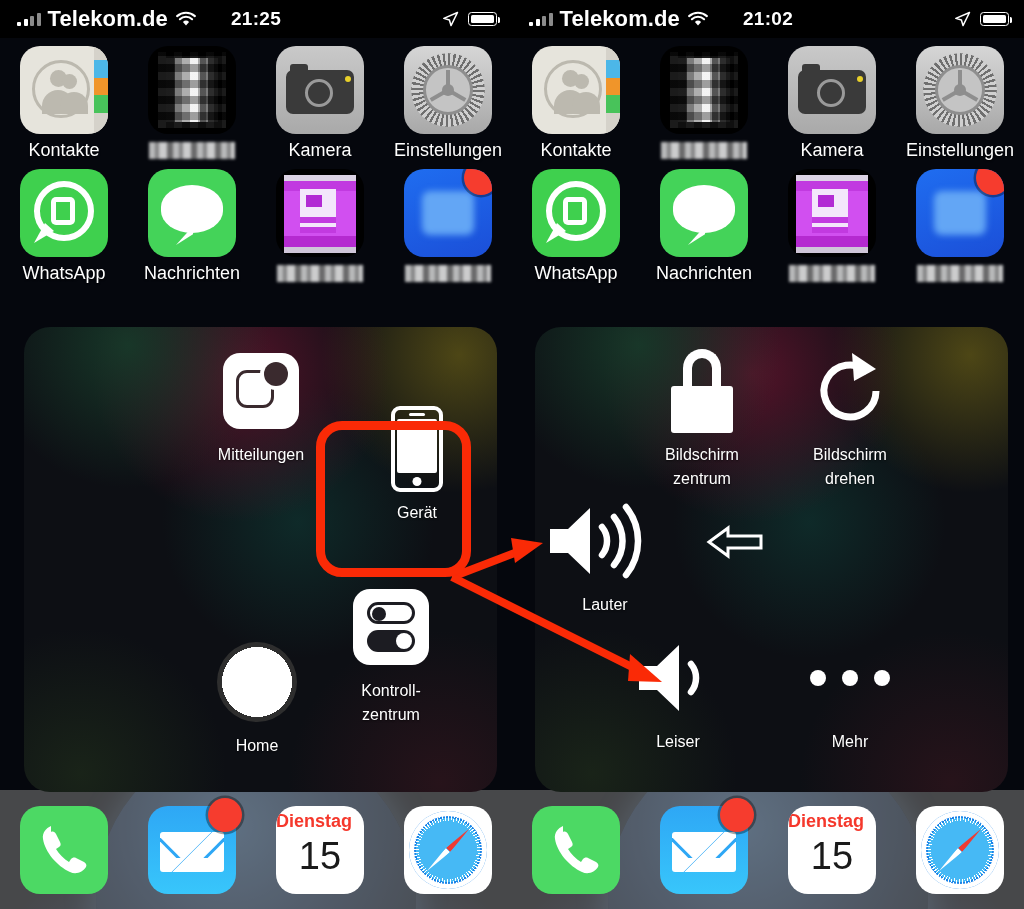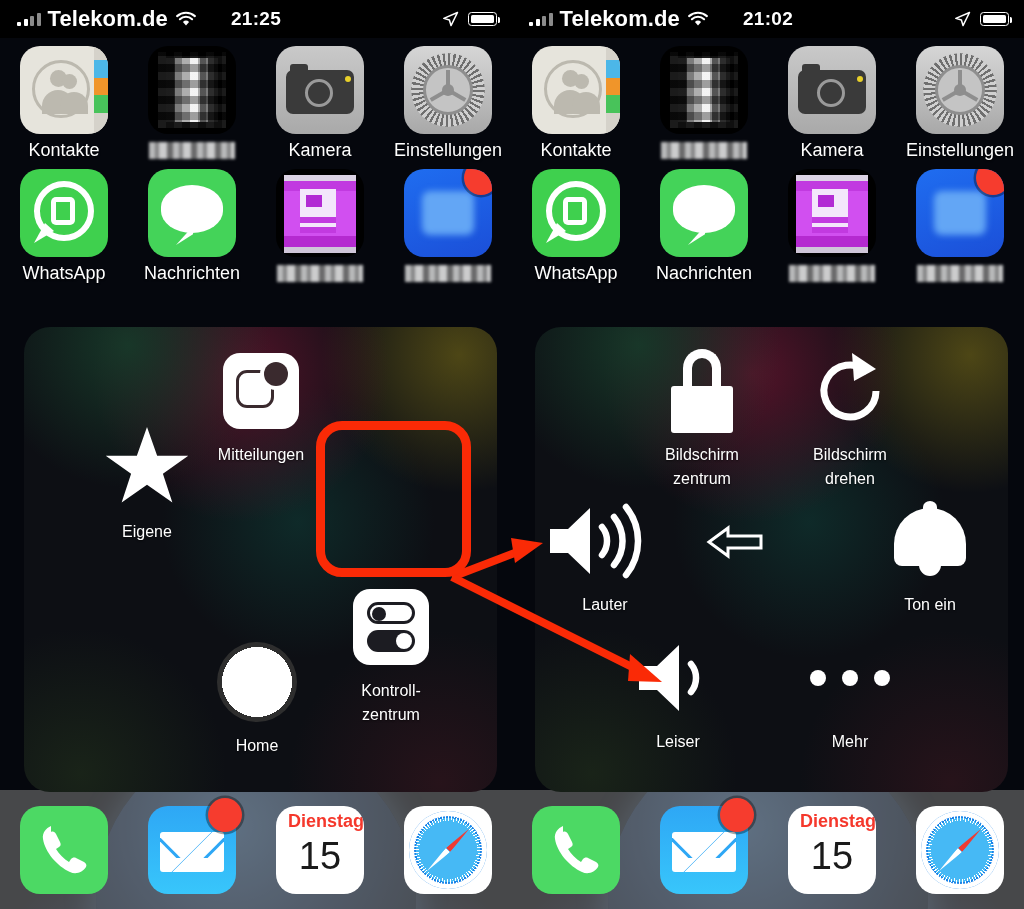--- a/index.html
+++ b/index.html
@@ -291,21 +291,21 @@
   .ic-mail .inner { background: linear-gradient(#2ea7f5, #38c6fb); }
   .ic-mail .env { position:absolute; left:12px; top:26px; width:64px; height:40px;
      background:#fff; border-radius:3px; }
   .ic-mail .env::before { content:""; position:absolute; left:0; top:0; width:64px; height:40px;
      background: linear-gradient(135deg, transparent 49%, #2ea7f5 49.5%, transparent 51%); }
   .ic-mail .fold { position:absolute; left:12px; top:26px; width:64px; height:26px; overflow:hidden; }
   .ic-mail .fold i { position:absolute; left:4px; top:-26px; width:56px; height:56px;
      border-right:3px solid #2ea7f5; border-bottom:3px solid #2ea7f5; transform: rotate(45deg); }
 
   .ic-cal .inner { background:#fff; }
-  .ic-cal .day { position:absolute; left:0; right:0; top:5px; text-align:right;
+  .ic-cal .day { position:absolute; left:0; right:0; top:5px; text-align:left;
      color:#f5382c; font-size:18px; font-weight:bold; }
   .ic-cal .num { position:absolute; left:0; right:0; top:20px; text-align:center;
      color:#1a1a1a; font-size:38px; line-height:60px; font-weight:300; }
 
   .ic-safari .inner { background:#fff; }
   .ic-safari .dial { position:absolute; left:5px; top:5px; width:78px; height:78px; border-radius:50%;
      background: radial-gradient(circle at 50% 50%, #46b9f5 0 58%, #1b84e8 58% 100%);
      box-shadow: inset 0 0 0 5px #fff; }
   .ic-safari .ticks { position:absolute; left:5px; top:5px; width:78px; height:78px; border-radius:50%;
      background: repeating-conic-gradient(#ffffff 0 1.6deg, rgba(255,255,255,0) 1.6deg 5deg);
@@ -493,27 +493,31 @@
       <div class="at-item" style="left:162px; top:18px;">
         <div class="at-art">
           <div class="art-notif">
               <div class="sq"></div>
               <div class="dt"></div>
             </div>
         </div>
         <div class="at-label">Mitteilungen</div>
       </div>
 
-
-      <div class="at-item" style="left:48px; top:95px;">
-        <div class="at-art">
-            <div class="art-star"></div>
-          </div>
-        <div class="at-label">Eigene</div>
-      </div>
+      <div class="at-item" style="left:318px; top:76px;">
+        <div class="at-art">
+          <div class="art-device">
+              <span class="spk"></span>
+              <span class="scr"></span>
+              <span class="hb"></span>
+            </div>
+        </div>
+        <div class="at-label">Gerät</div>
+      </div>
+
 
 
       <div class="at-item" style="left:158px; top:309px;">
         <div class="at-art">
             <div class="art-home"></div>
           </div>
         <div class="at-label">Home</div>
       </div>
 
       <div class="at-item" style="left:292px; top:254px;">
@@ -721,30 +725,20 @@
           <svg width="118" height="84" viewBox="0 0 118 84">
             <path d="M4 30h18L44 9v66L22 54H4z" fill="#fff"></path>
             <path d="M56 28a22 22 0 0 1 0 28" stroke="#fff" stroke-width="6.5" fill="none" stroke-linecap="round"></path>
             <path d="M68 18a38 38 0 0 1 0 48" stroke="#fff" stroke-width="6.5" fill="none" stroke-linecap="round"></path>
             <path d="M80 8a54 54 0 0 1 0 68" stroke="#fff" stroke-width="6.5" fill="none" stroke-linecap="round"></path>
           </svg>
         </div>
         <div class="at-label">Lauter</div>
       </div>
 
-      <div class="at-item" style="left:320px; top:168px;">
-        <div class="at-art">
-          <div class="art-bell">
-              <span class="top"></span>
-              <span class="bdy"></span>
-              <span class="clp"></span>
-            </div>
-        </div>
-        <div class="at-label">Ton ein</div>
-      </div>
 
       <div class="at-item" style="left:68px; top:305px;">
         <div class="at-art">
           <svg width="86" height="80" viewBox="0 0 86 80">
             <path d="M4 28h18L44 7v66L22 52H4z" fill="#fff"></path>
             <path d="M56 26a22 22 0 0 1 0 28" stroke="#fff" stroke-width="6.5" fill="none" stroke-linecap="round"></path>
           </svg>
         </div>
         <div class="at-label">Leiser</div>
       </div>

